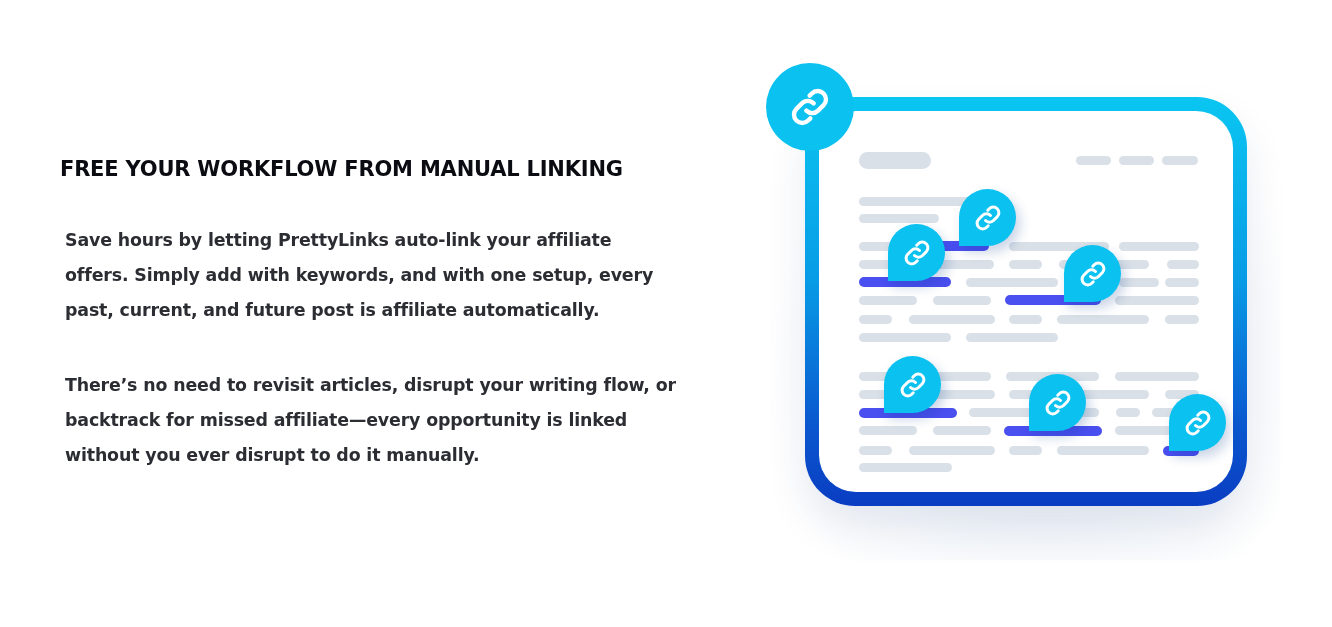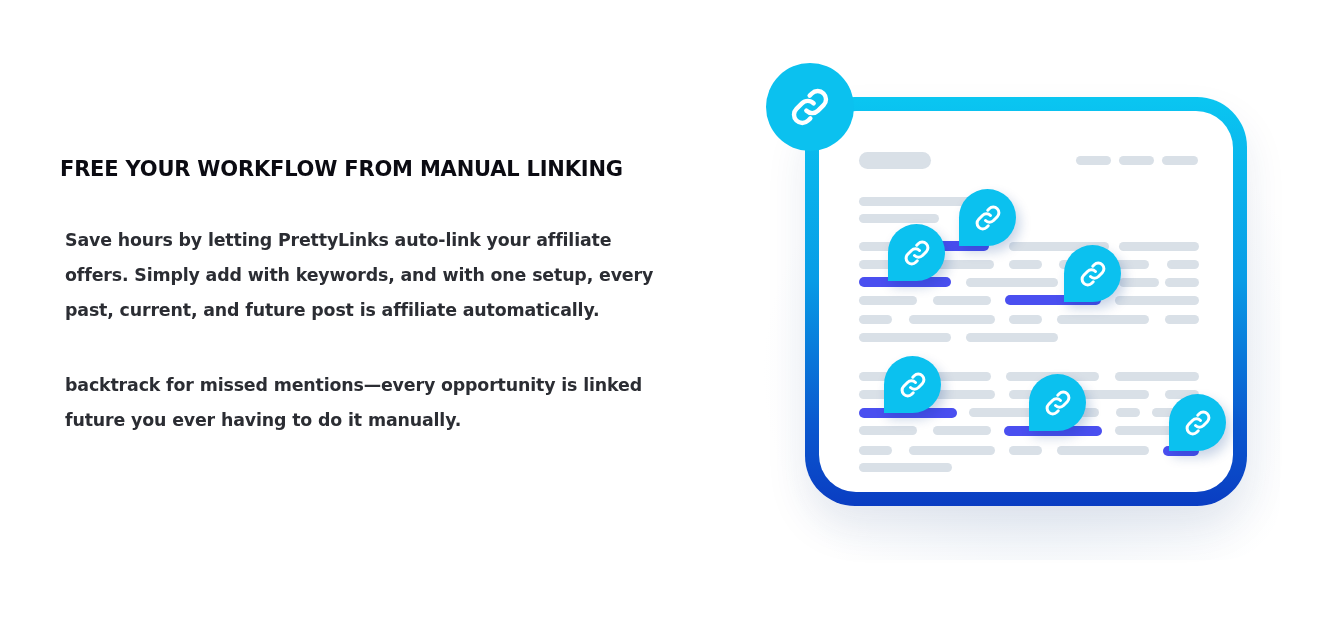--- a/index.html
+++ b/index.html
@@ -32,22 +32,23 @@
 <body>
 
 <div class="copy">
   <h2 class="heading">FREE YOUR WORKFLOW FROM MANUAL LINKING</h2>
   <p class="para para1">
     <span>Save hours by letting PrettyLinks auto-link your affiliate</span>
     <span>offers. Simply add with keywords, and with one setup, every</span>
     <span>past, current, and future post is affiliate automatically.</span>
   </p>
   <p class="para para2">
-    <span>backtrack for missed mentions—every opportunity is linked</span>
-    <span>future you ever having to do it manually.</span>
+    <span>There’s no need to revisit articles, disrupt your writing flow, or</span>
+    <span>backtrack for missed affiliate—every opportunity is linked</span>
+    <span>without you ever disrupt to do it manually.</span>
   </p>
 </div>
 
 <div class="illustration">
   <div class="glow"></div>
   <div class="card-frame">
     <div class="card-inner">
 
       <div class="bar head" style="left:40px;top:41px;width:72px;"></div>
       <div class="bar" style="left:257px;top:45px;width:35px;"></div>

